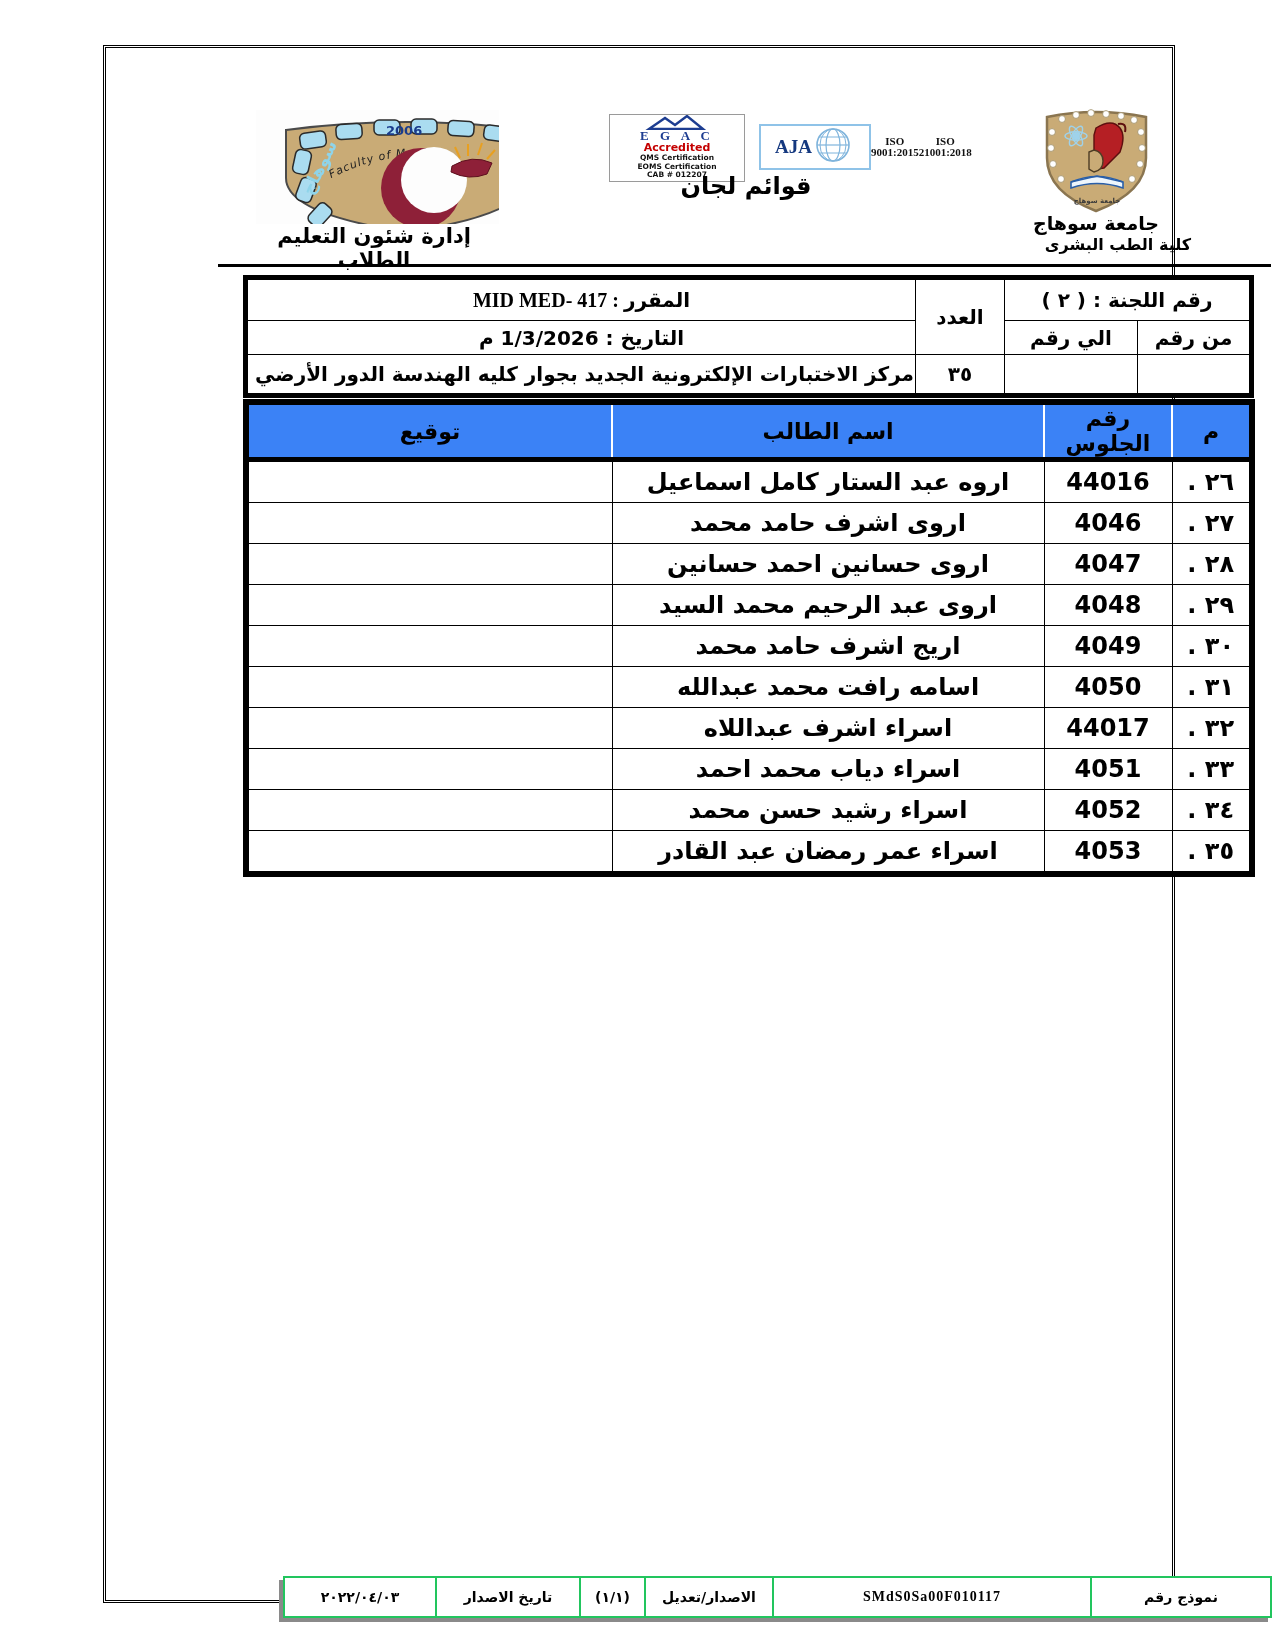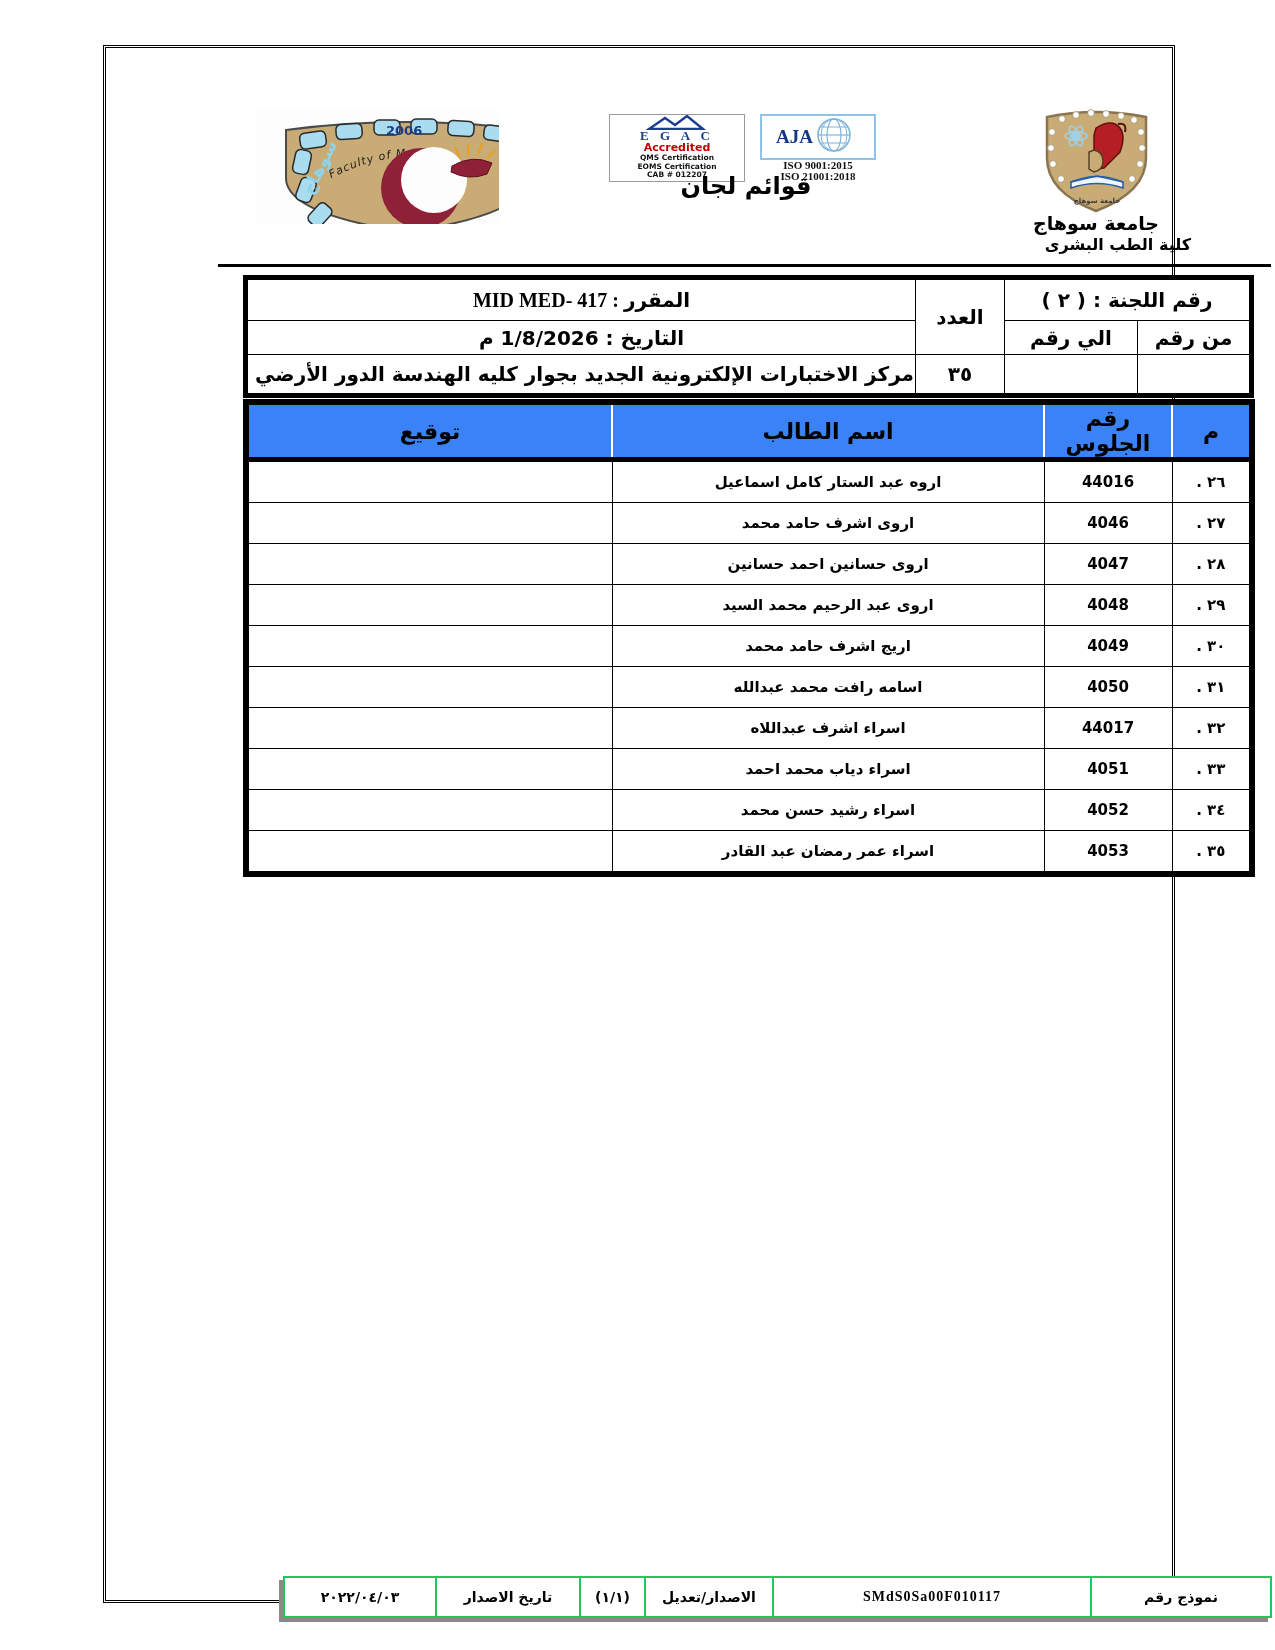--- a/index.html
+++ b/index.html
@@ -9,21 +9,21 @@
   .frame{left:103px;top:45px;width:1066px;height:1552px;border:3px double #000;}
 
   
   .faculty-logo{left:150px;top:62px;width:243px;height:114px;overflow:hidden;}
   .faculty-caption{left:134px;top:176px;width:268px;text-align:center;font-weight:bold;font-size:21px;color:#000;}
   .egac-box{left:503px;top:66px;width:134px;height:66px;border:1px solid #9a9a9a;background:#fff;
             display:flex;flex-direction:column;align-items:center;justify-content:flex-start;}
   .egac-name{color:#1d3d91;font-family:"Liberation Serif",serif;font-weight:bold;font-size:13px;letter-spacing:4px;line-height:12px;}
   .egac-accredited{color:#c40000;font-weight:bold;font-size:11px;line-height:12px;}
   .egac-line{color:#111;font-weight:bold;font-size:7.5px;line-height:8.5px;}
-  .aja-box{left:653px;top:66px;width:118px;height:66px;display:flex;flex-direction:column;align-items:center;}
+  .aja-box{left:653px;top:66px;width:118px;height:66px;display:flex;flex-direction:row;align-items:center;}
   .aja-globe-wrap{width:112px;height:42px;border:2px solid #8fc3e8;background:#fff;position:relative;}
   .aja-iso{color:#111;font-weight:bold;font-size:11px;line-height:11px;text-align:center;font-family:"Liberation Serif",serif;}
   .doc-title{left:420px;top:124px;width:440px;text-align:center;font-weight:bold;font-size:24px;direction:rtl;}
   .doc-subtitle{left:380px;top:160px;width:530px;text-align:center;font-weight:bold;font-size:25px;direction:rtl;white-space:nowrap;}
   .univ-logo{left:928px;top:58px;width:125px;height:108px;}
   .univ-cap1{left:895px;top:164px;width:190px;text-align:center;font-weight:bold;font-size:19px;direction:rtl;}
   .univ-cap2{left:895px;top:187px;width:190px;text-align:right;font-weight:bold;font-size:16px;direction:rtl;}
   .hrule{left:112px;top:216px;width:1053px;height:0;border-top:3px solid #000;}
 
   table{border-collapse:collapse;table-layout:fixed;background:#fff;}
@@ -36,21 +36,21 @@
   .row-h2 td{height:31px;}
   .row-h3 td{height:36px;}
   .course-cell{font-family:"Liberation Serif","DejaVu Sans",serif;font-size:21px;}
   .location-cell{font-size:16px;}
   .count-value{font-size:18px;letter-spacing:2px;}
 
   
   .main-table{left:137px;top:351px;width:1006px;border:6px solid #000;direction:rtl;}
   .main-table thead td{background:#3b82f6;height:38px;font-size:22px;
       border-left:2px solid #fff;border-right:2px solid #fff;border-bottom:5px solid #000;}
-  .main-table tbody td{height:38px;font-size:15px;}
+  .main-table tbody td{height:38px;font-size:24px;}
   .no-cell{font-size:16px;letter-spacing:2px;}
   .seat-cell{font-size:20px;}
   .name-cell{font-size:20px;white-space:nowrap;}
 
   
   .footer-table{left:177px;top:1528px;width:987px;border:2px solid #000;box-shadow:-4px 4px 0 #8a8a8a;direction:rtl;}
   .footer-table td{height:36px;font-size:14px;border:2px solid #22c55e;white-space:nowrap;}
   .code-cell{font-family:"Liberation Serif",serif;font-size:21px;letter-spacing:1px;}
 </style>
 </head>
@@ -85,20 +85,21 @@
         <path d="M196,56 q20,-12 40,-3 l-5,11 q-18,7 -36,-2 Z" fill="#8e2038" stroke="#5d0f1d"></path>
         <g stroke="#e8a020" stroke-width="2">
           <line x1="212" y1="46" x2="212" y2="34"></line>
             <line x1="222" y1="45" x2="226" y2="33"></line>
           <line x1="204" y1="48" x2="199" y2="37"></line>
             <line x1="231" y1="49" x2="239" y2="40"></line>
         </g>
         <text x="56" y="86" font-size="17" font-weight="bold" fill="#8fd4ea" transform="rotate(-64 56 86)">سوهاج</text>
       </svg>
     </div>
+    <div class="abs faculty-caption">إدارة شئون التعليم الطلاب</div>
 
     <div class="abs egac-box">
       <svg width="64" height="15" viewBox="0 0 64 15">
         <path d="M4,14 L20,3 L30,10 L42,1 L58,14 Z" fill="none" stroke="#1d3d91" stroke-width="2.4"></path>
       </svg>
       <div class="egac-name">E G A C</div>
       <div class="egac-accredited">Accredited</div>
       <div class="egac-line">QMS Certification</div>
       <div class="egac-line">EOMS Certification</div>
       <div class="egac-line">CAB # 012207</div>
@@ -169,21 +170,21 @@
         </colgroup>
       <tbody>
           <tr class="row-h1">
         <td colspan="2">رقم اللجنة : ( ٢ )</td>
         <td rowspan="2">العدد</td>
         <td class="course-cell" dir="rtl">المقرر :  MID MED- 417</td>
       </tr>
       <tr class="row-h2">
         <td>من رقم</td>
         <td>الي رقم</td>
-        <td>التاريخ : 1/8/2026 م</td>
+        <td>التاريخ : 1/3/2026 م</td>
       </tr>
       <tr class="row-h3">
         <td></td>
         <td></td>
         <td class="count-value">٣٥</td>
         <td class="location-cell">مركز الاختبارات الإلكترونية الجديد بجوار كليه الهندسة الدور الأرضي (LAB-102)</td>
       </tr>
     </tbody>
       </table>
 

